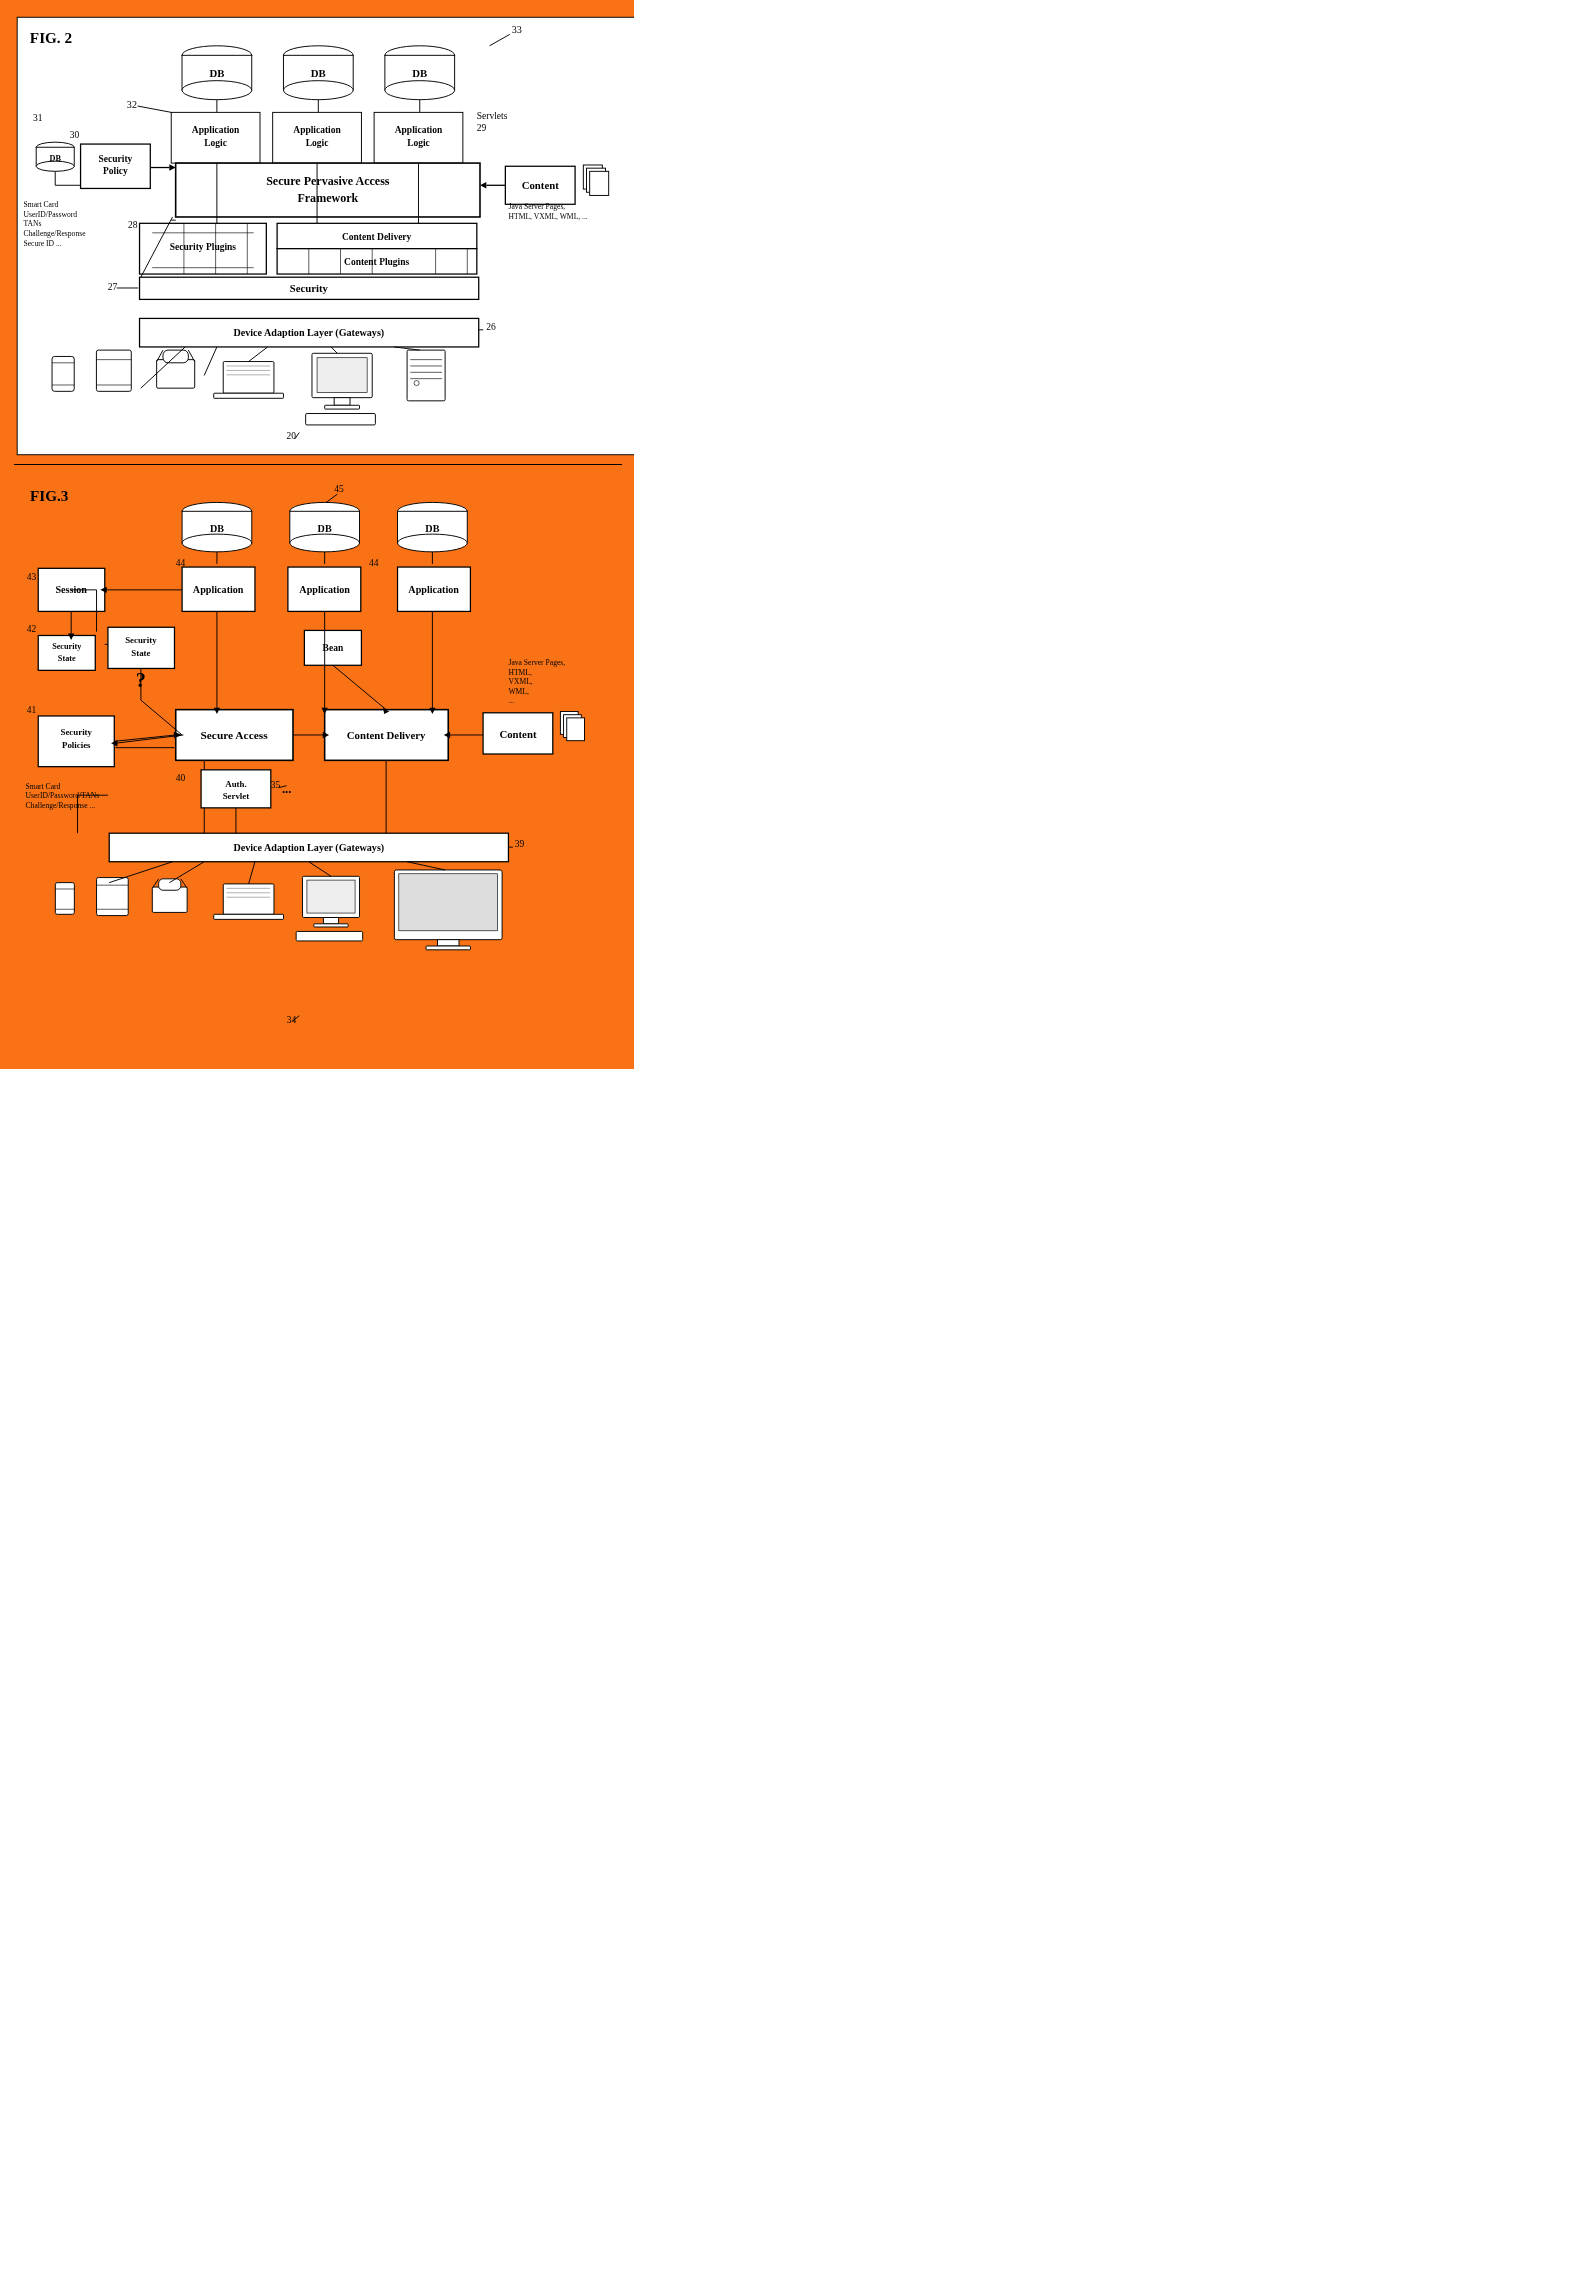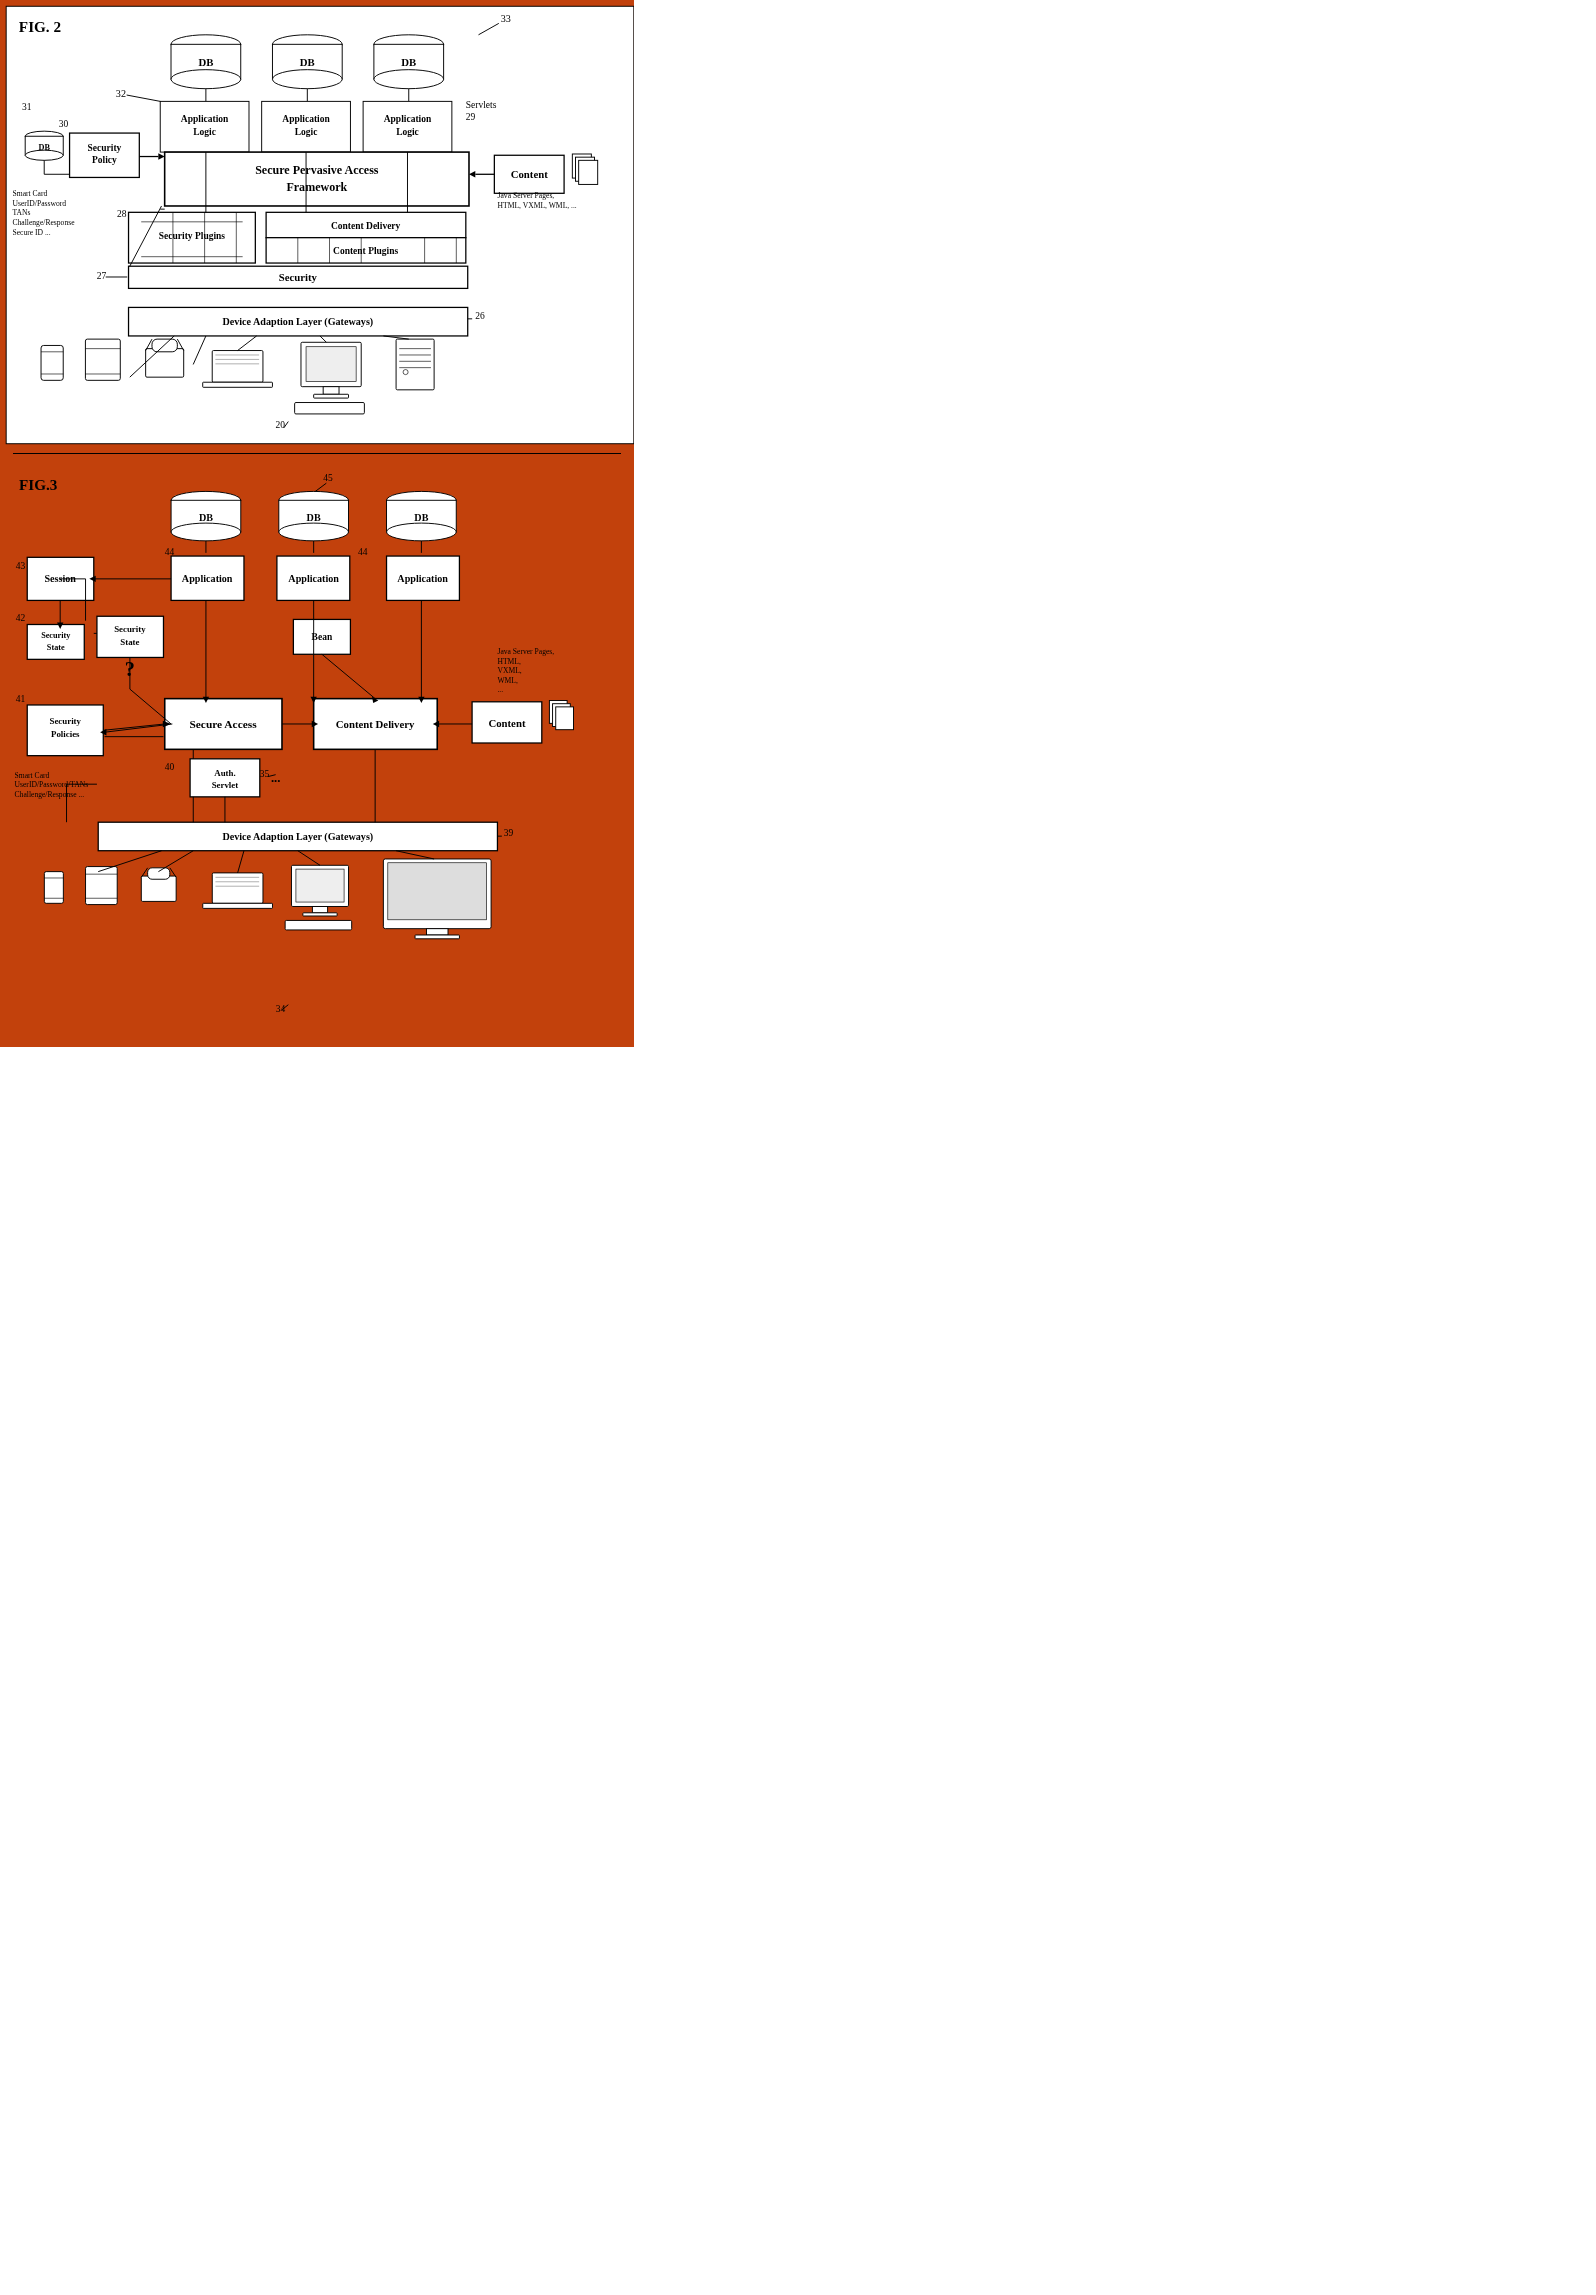--- a/index.html
+++ b/index.html
@@ -7,22 +7,22 @@
       background: #fff;
       font-family: 'Times New Roman', Times, serif;
       width: 634px;
       min-height: 912px;
       position: relative;
       overflow-x: hidden;
     }
 
     .page {
       width: 634px;
-      background: #c2410c;
-      padding: 3px;
+      background: #f97316;
+      padding: 14px;
       position: relative;
     }
 
     
     .diagram-svg {
       display: block;
       margin: 0 auto;
     }
 
     .separator {

